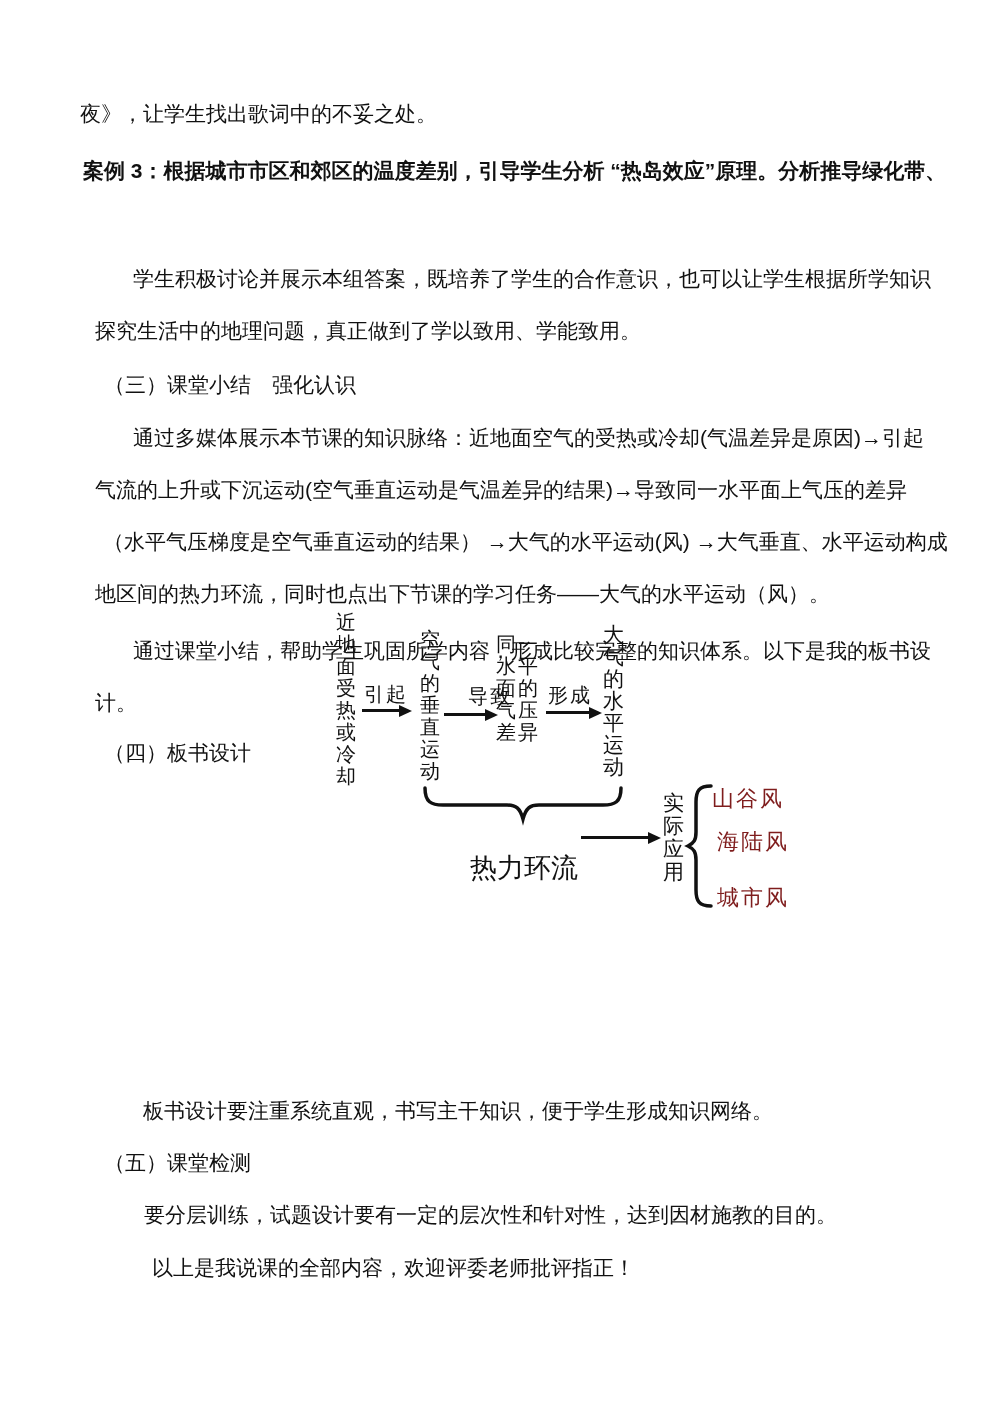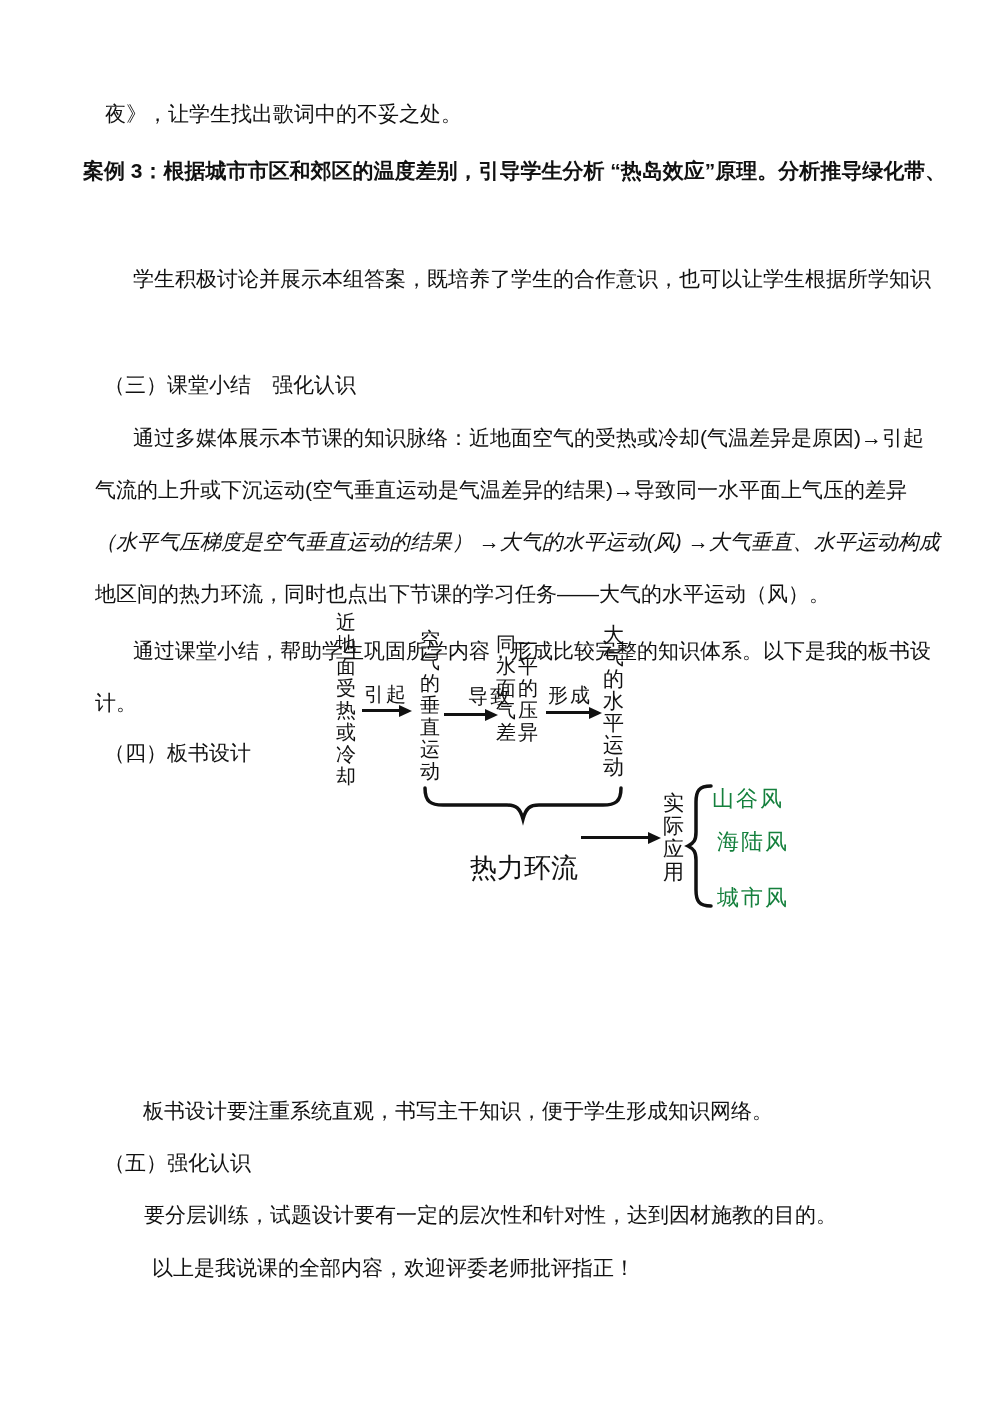--- a/index.html
+++ b/index.html
@@ -10,41 +10,42 @@
   }
   .tl{position:absolute;font-size:21px;line-height:22px;white-space:nowrap;color:#111;}
   .bold{font-weight:700;}
   
   .vcol{position:absolute;font-size:20px;line-height:22px;word-break:break-all;color:#111;text-align:left;}
   .flabel{position:absolute;font-size:20px;line-height:20px;letter-spacing:2px;white-space:nowrap;color:#111;}
   .arrow{position:absolute;height:3px;background:#111;}
   .arrow::after{content:"";position:absolute;right:-12px;top:50%;transform:translateY(-50%);
     border-left:13px solid #111;border-top:6px solid transparent;border-bottom:6px solid transparent;}
   .result{position:absolute;font-size:27px;line-height:28px;white-space:nowrap;color:#111;margin-top:28px;}
-  .appitem{position:absolute;font-size:22px;line-height:23px;letter-spacing:2px;white-space:nowrap;color:#15803d;}
+  .appitem{position:absolute;font-size:22px;line-height:23px;letter-spacing:2px;white-space:nowrap;color:#7f1d1d;}
   svg{position:absolute;overflow:visible;}
 </style>
 </head>
 <body>
 
 <div id="page">
 
-  <div class="tl" style="left:105px;top:103px;">夜》，让学生找出歌词中的不妥之处。</div>
+  <div class="tl" style="left:80px;top:103px;">夜》，让学生找出歌词中的不妥之处。</div>
   <div class="tl bold" style="left:83px;top:160px;">案例 3：根据城市市区和郊区的温度差别，引导学生分析 “热岛效应”原理。分析推导绿化带、</div>
   <div class="tl" style="left:133px;top:268px;">学生积极讨论并展示本组答案，既培养了学生的合作意识，也可以让学生根据所学知识</div>
+  <div class="tl" style="left:95px;top:320px;">探究生活中的地理问题，真正做到了学以致用、学能致用。</div>
   <div class="tl" style="left:104px;top:374px;">（三）课堂小结　强化认识</div>
   <div class="tl" style="left:133px;top:427px;">通过多媒体展示本节课的知识脉络：近地面空气的受热或冷却(气温差异是原因)→引起</div>
   <div class="tl" style="left:95px;top:479px;">气流的上升或下沉运动(空气垂直运动是气温差异的结果)→导致同一水平面上气压的差异</div>
-  <div class="tl" style="left:95px;top:531px;font-style:italic;">（水平气压梯度是空气垂直运动的结果） →大气的水平运动(风) →大气垂直、水平运动构成</div>
+  <div class="tl" style="left:103px;top:531px;">（水平气压梯度是空气垂直运动的结果） →大气的水平运动(风) →大气垂直、水平运动构成</div>
   <div class="tl" style="left:95px;top:583px;">地区间的热力环流，同时也点出下节课的学习任务——大气的水平运动（风）。</div>
   <div class="tl" style="left:133px;top:640px;">通过课堂小结，帮助学生巩固所学内容，形成比较完整的知识体系。以下是我的板书设</div>
   <div class="tl" style="left:95px;top:692px;">计。</div>
   <div class="tl" style="left:104px;top:742px;">（四）板书设计</div>
   <div class="tl" style="left:143px;top:1100px;">板书设计要注重系统直观，书写主干知识，便于学生形成知识网络。</div>
-  <div class="tl" style="left:104px;top:1152px;">（五）强化认识</div>
+  <div class="tl" style="left:104px;top:1152px;">（五）课堂检测</div>
   <div class="tl" style="left:144px;top:1204px;">要分层训练，试题设计要有一定的层次性和针对性，达到因材施教的目的。</div>
   <div class="tl" style="left:146px;top:1257px;margin-left:6px;">以上是我说课的全部内容，欢迎评委老师批评指正！</div>
 
   <div>
 
     <div class="vcol" style="left:336px;top:611px;width:22px;">近地面受热或冷却</div>
 
     <div class="flabel" style="left:364px;top:684px;">引起</div>
     <div class="arrow" style="left:362px;top:709px;width:38px;"></div>
 

